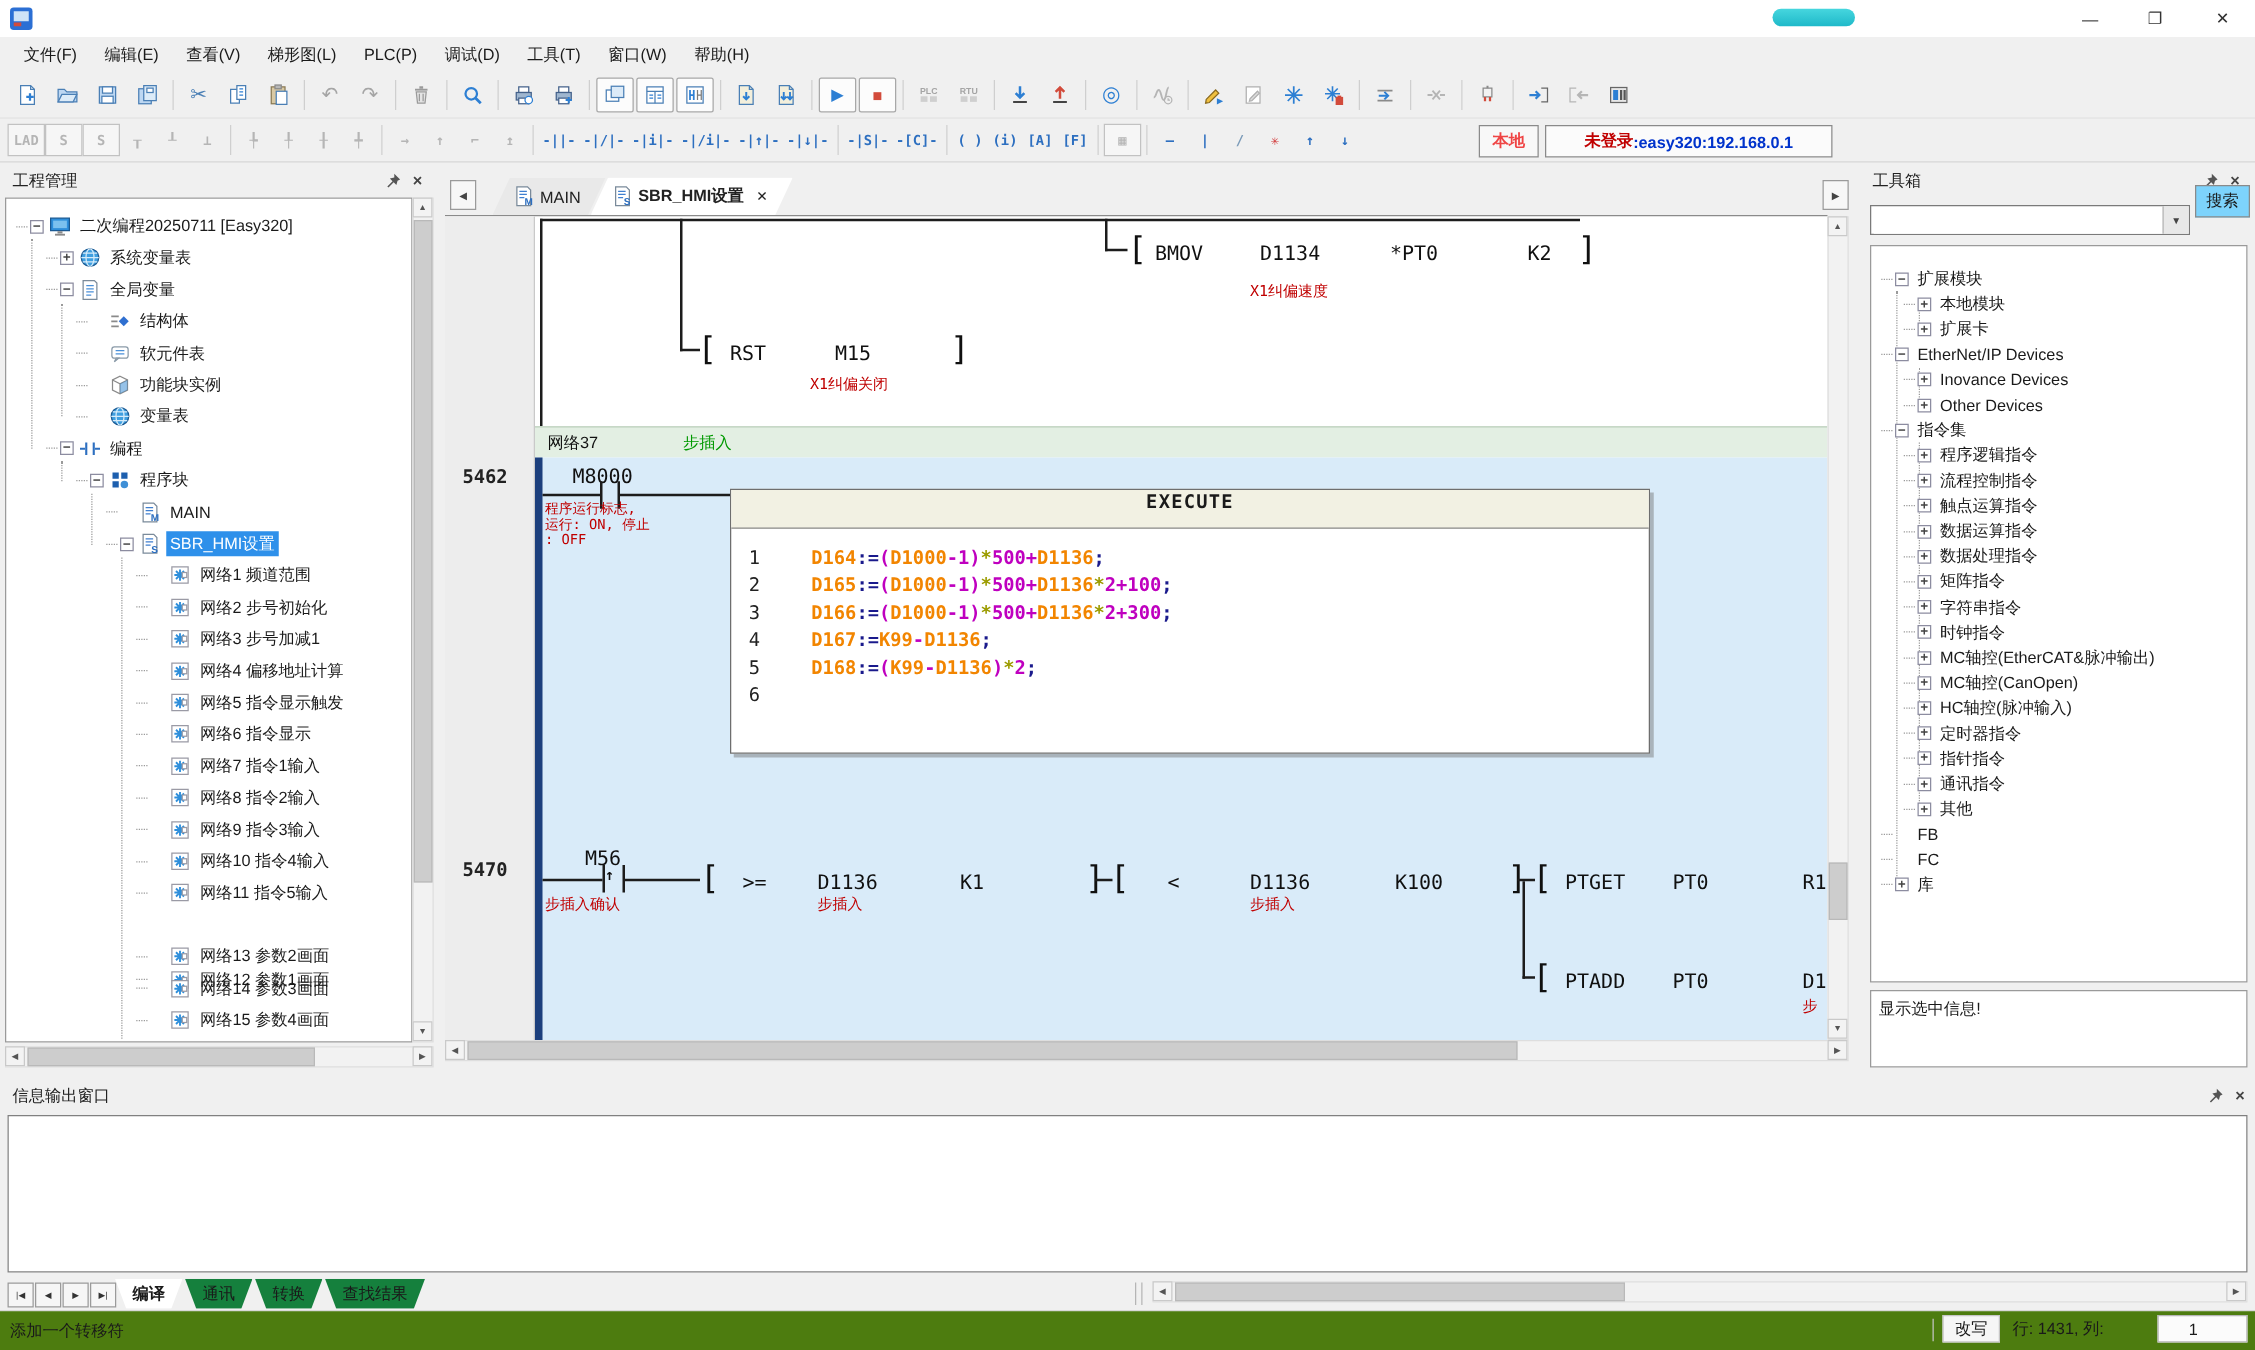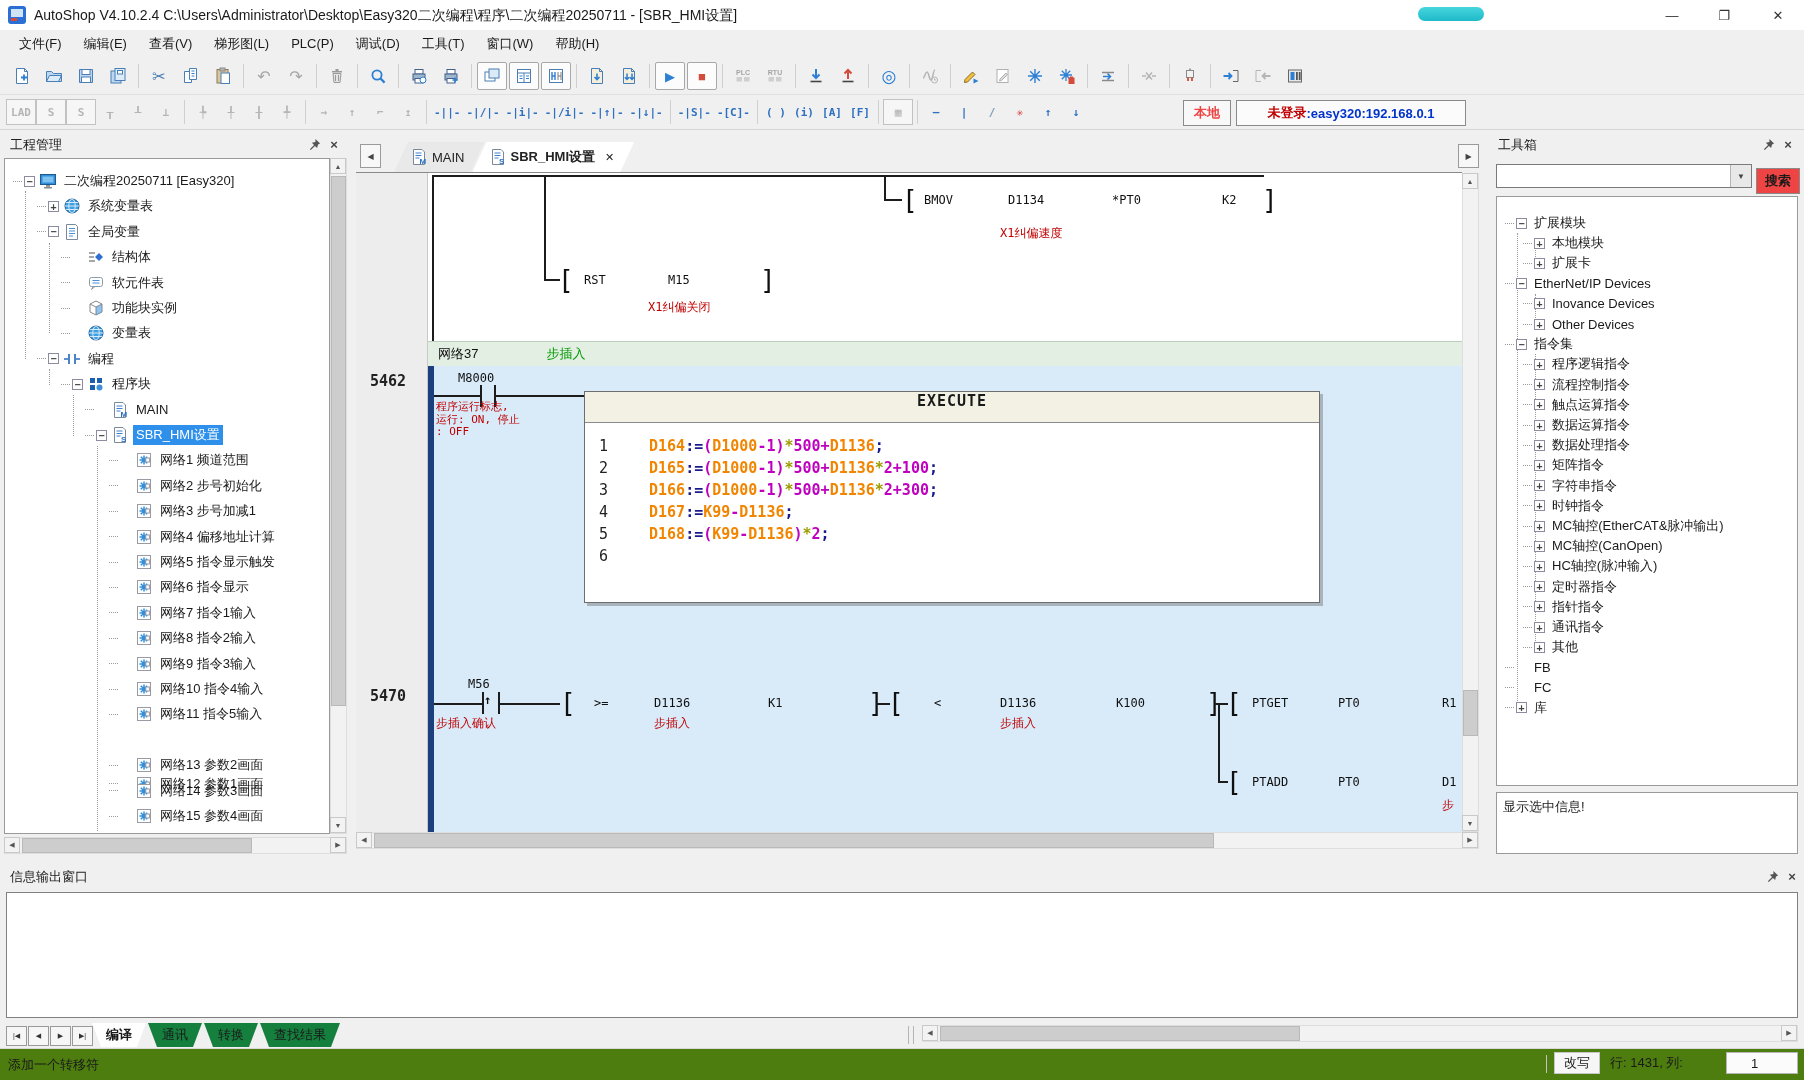--- a/index.html
+++ b/index.html
@@ -48,21 +48,21 @@
   #tabstrip{left:356px;top:132px;width:1128px;height:40px;background:#f0f0f0}
   .nav-sq{position:absolute;width:19px;height:22px;border:1px solid #9a9a9a;background:#f7f7f7;color:#444;
           display:flex;align-items:center;justify-content:center;font-size:8px}
   .etab{display:inline-flex;align-items:center;height:30px;padding:0 20px 0 16px;margin-right:-12px;background:#e9e9e9;
         clip-path:polygon(14px 0,100% 0,calc(100% - 14px) 100%,0 100%);font-size:13px;color:#222}
   .etab.active{background:#fff;font-weight:bold}
   #viewport{left:356px;top:172px;width:1106px;height:660px;background:#fff;border-top:1px solid #8a8a8a;overflow:hidden}
   #gutter{position:absolute;left:0;top:0;width:72px;height:660px;background:#ededed;border-right:1px solid #c9c9c9;box-sizing:border-box}
   .rowno{position:absolute;left:0;width:64px;text-align:center;font:bold 15px "DejaVu Sans Mono",monospace;color:#222}
   .wire{position:absolute;background:#1c1c1c}
-  .dev{position:absolute;font-family:"DejaVu Sans Mono","Liberation Mono",monospace;font-size:12px;color:#101010;white-space:nowrap}
+  .dev{position:absolute;font-family:"DejaVu Sans Mono","Liberation Mono",monospace;font-size:16px;color:#101010;white-space:nowrap}
   .br{position:absolute;font-family:"DejaVu Sans Mono",monospace;font-size:26px;line-height:26px;color:#101010;font-weight:normal}
   .cmt{position:absolute;color:#c00000;font-family:"DejaVu Sans Mono",monospace;font-size:12px;white-space:nowrap}
   .cmt.small{font-size:11px}
   #netbar{position:absolute;left:72px;top:168px;width:1034px;height:25px;background:#e3efe3;border-top:1px solid #bccfbc;box-sizing:border-box;
           display:flex;align-items:center}
   #netbar .n1{margin-left:10px;color:#111}
   #netbar .n2{margin-left:68px;color:#009900}
   #bluebg{position:absolute;left:72px;top:193px;width:1034px;height:467px;background:#d9ebf9}
   #rail{position:absolute;left:72px;top:193px;width:6px;height:467px;background:#1c3f7d}
   #execblk{position:absolute;left:228px;top:218px;width:736px;height:212px;border:1px solid #6e6e6e;background:#fff;
@@ -81,21 +81,20 @@
   .scell{position:absolute;top:1052px;height:22px;display:flex;align-items:center;box-sizing:border-box}
 </style>
 </head>
 <body>
 
 <div id="titlebar" class="abs">
   <div class="abs" style="left:8px;top:6px;width:18px;height:18px;background:#2b6fd4;border-radius:3px">
     <div style="position:absolute;left:3px;top:3px;width:12px;height:8px;background:#cfe3f7"></div>
     <div style="position:absolute;left:3px;top:12px;width:6px;height:3px;background:#d24b3b"></div>
   </div>
-  <div id="title-text">AutoShop V4.10.2.4  C:\Users\Administrator\Desktop\Easy320二次编程\程序\二次编程20250711 - [SBR_HMI设置]</div>
   <div class="abs" style="left:1418px;top:7px;width:66px;height:14px;border-radius:7px;background:linear-gradient(#46d6de,#1fb9c9)"></div>
   <div class="win-btn" style="left:1648px">—</div>
   <div class="win-btn" style="left:1700px">❐</div>
   <div class="win-btn" style="left:1752px;width:52px">✕</div>
 </div>
 
 <div id="menubar" class="abs">
     <div class="menu-item">文件(F)</div>
     <div class="menu-item">编辑(E)</div>
     <div class="menu-item">查看(V)</div>
@@ -806,21 +805,21 @@
   <svg width="13" height="13" viewBox="0 0 14 14">
       <path d="M8 1l5 5-2.2 1-1 3.8-2.3-2.3L3 13l-1-1 4.5-4.5L4.2 5.2 8 4.2z" fill="#555"></path>
     </svg>
 </div>
 <div class="hdr-ic" style="left:1780px;top:136px;font-weight:bold">×</div>
 
 <div class="abs" style="left:1496px;top:164px;width:256px;height:24px;border:1px solid #7a7a7a;background:#fff;box-sizing:border-box">
   <input style="position: absolute; left: 2px; top: 2px; width: 228px; height: 18px; border: 0px; outline: none; font-size: 12px;" placeholder="">
   <div style="position:absolute;right:0;top:0;width:20px;height:22px;background:#e8e8e8;border-left:1px solid #b5b5b5;display:flex;align-items:center;justify-content:center;font-size:8px;color:#444">▼</div>
 </div>
-<div class="abs" style="left:1756px;top:168px;width:42px;height:24px;border:1px solid #8a8a8a;background:#ef4444;display:flex;align-items:center;justify-content:center;font-weight:bold">搜索</div>
+<div class="abs" style="left:1756px;top:148px;width:42px;height:24px;border:1px solid #8a8a8a;background:#7dd3fc;display:flex;align-items:center;justify-content:center;font-weight:normal">搜索</div>
 
 <div id="xtree" class="whitebox" style="left:1496px;top:196px;width:302px;height:590px">
     <div class="spine" style="left: 20px; top: 36px; height: 474px;"></div>
     <div class="spine" style="left: 38px; top: 46px; height: 20px;"></div>
     <div class="spine" style="left: 38px; top: 97px; height: 30px;"></div>
     <div class="spine" style="left: 38px; top: 157px; height: 293px;"></div>
     <div class="tree-row" style="left: 8px; top: 16px;">
       <span class="dstub"></span>
       <span class="exp">−</span>
       <span class="lbl">扩展模块</span>

